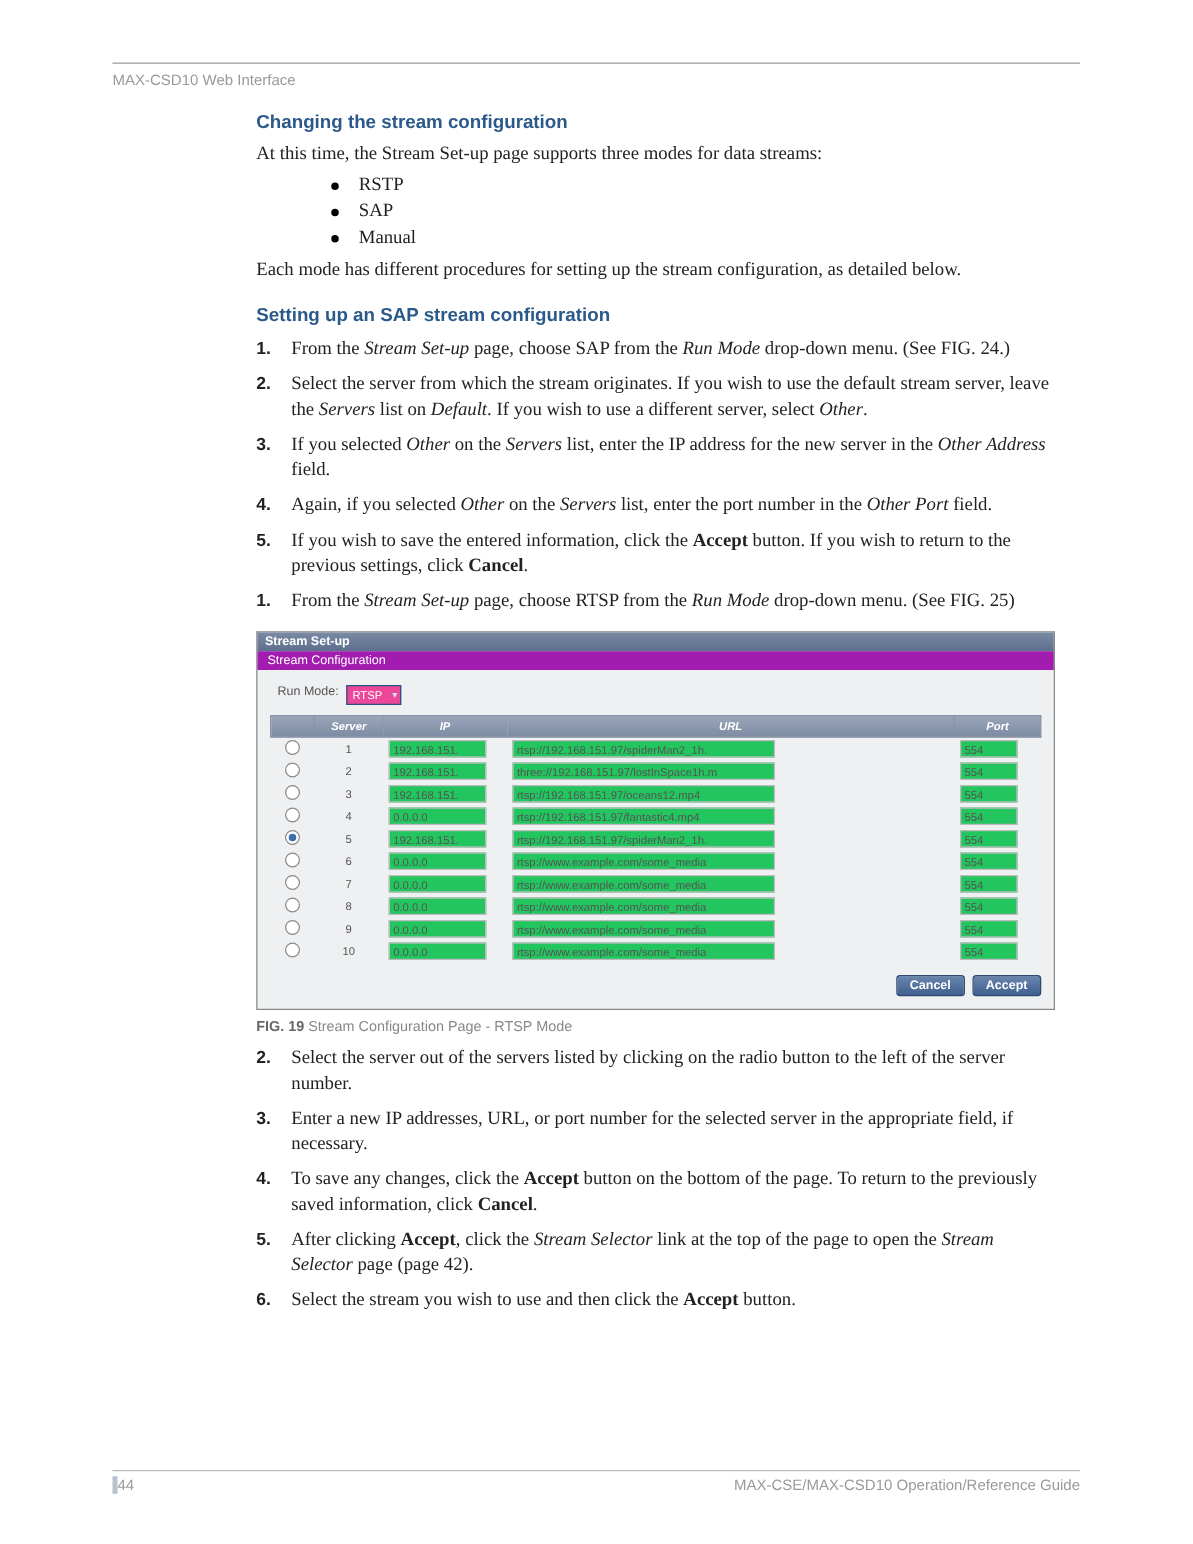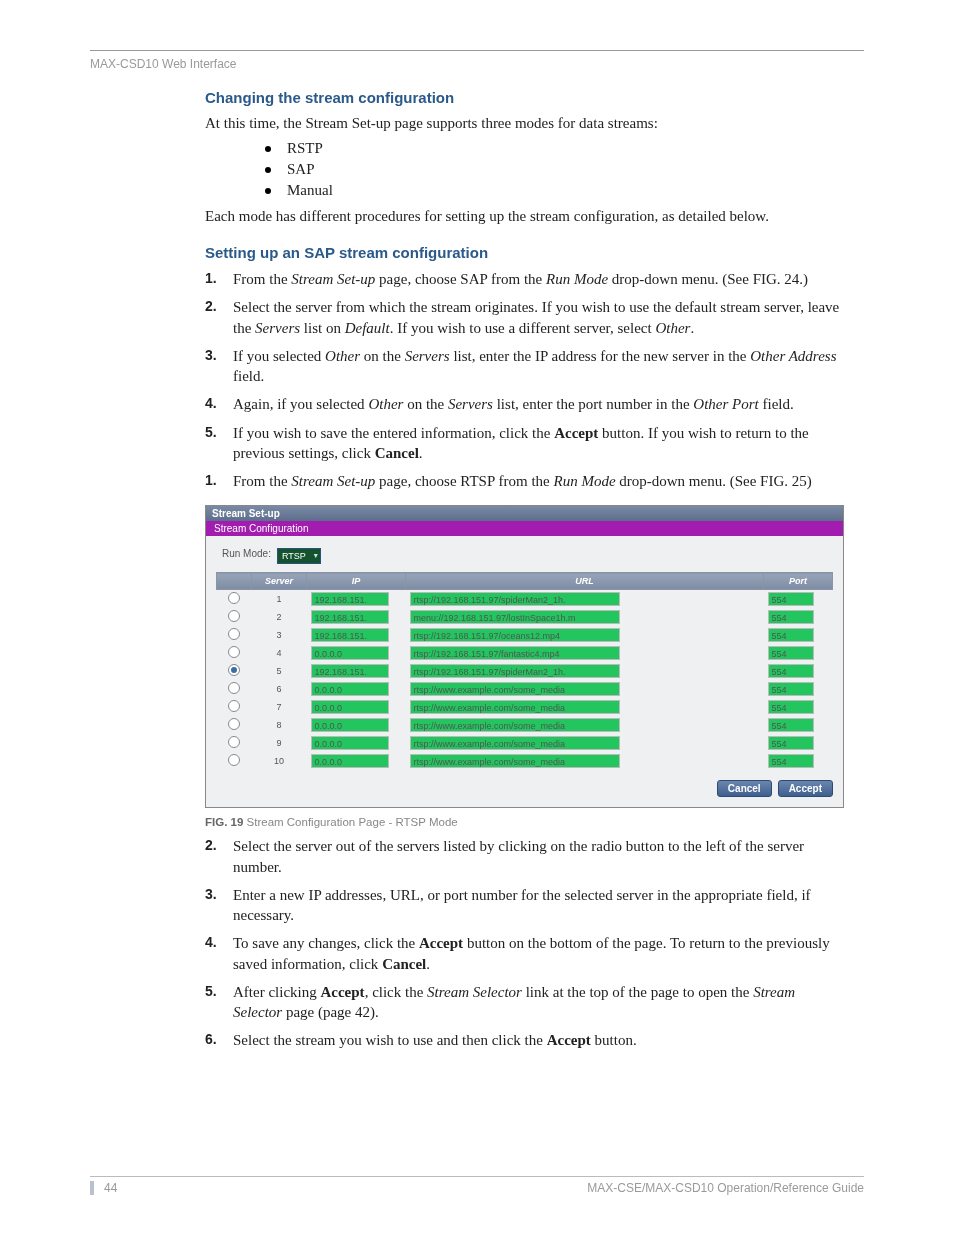--- a/index.html
+++ b/index.html
@@ -112,21 +112,21 @@
     padding: 8px 10px 10px 10px;
   }
   .runmode-row {
     display: flex;
     gap: 6px;
     margin: 4px 0 8px 6px;
     font-size: 10px;
     color: #555;
   }
   .runmode-select {
-    background: #14532d;
+    background: #ec4899;
     color: #fff;
     border: 1px solid #2a5280;
     font-size: 9px;
     padding: 0 14px 0 4px;
     height: 14px;
     line-height: 14px;
     position: relative;
   }
   .runmode-select::after {
     content: "▾";
@@ -223,21 +223,21 @@
     border-top: 1px solid #bbb;
     padding-top: 4px;
     display: flex;
     justify-content: space-between;
     font-family: "Helvetica Neue", Arial, sans-serif;
     font-size: 12px;
     color: #9a9a9a;
   }
   .footer .page-num {
     border-left: 4px solid #b8c2cf;
-    padding-left: 10px;
+    padding-left: 0;
   }
   em { font-style: italic; }
 </style>
 </head>
 <body>
 
 <div class="page">
   <div class="top-rule"></div>
   <div class="header-label">MAX-CSD10 Web Interface</div>
 
@@ -297,21 +297,21 @@
                     <div class="inp" style="width:46px">554</div>
                   </td>
                 </tr>
                 <tr>
                   <td><span class="radio-dot"></span></td>
                   <td>2</td>
                   <td>
                     <div class="inp" style="width:78px">192.168.151.</div>
                   </td>
                   <td>
-                    <div class="inp" style="width:210px">menu://192.168.151.97/lostInSpace1h.m</div>
+                    <div class="inp" style="width:210px">three://192.168.151.97/lostInSpace1h.m</div>
                   </td>
                   <td>
                     <div class="inp" style="width:46px">554</div>
                   </td>
                 </tr>
                 <tr>
                   <td><span class="radio-dot"></span></td>
                   <td>3</td>
                   <td>
                     <div class="inp" style="width:78px">192.168.151.</div>

